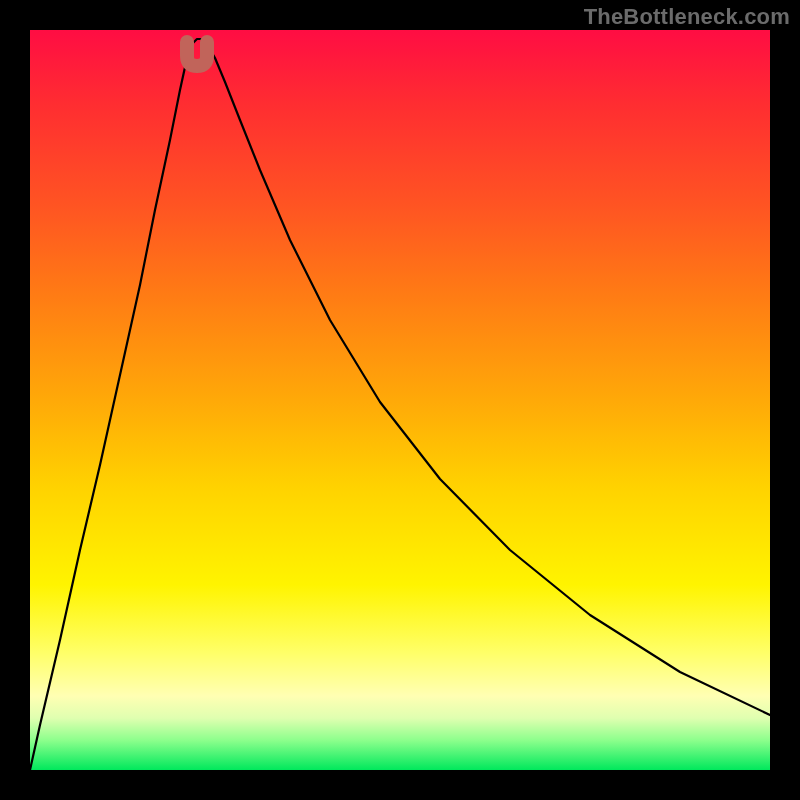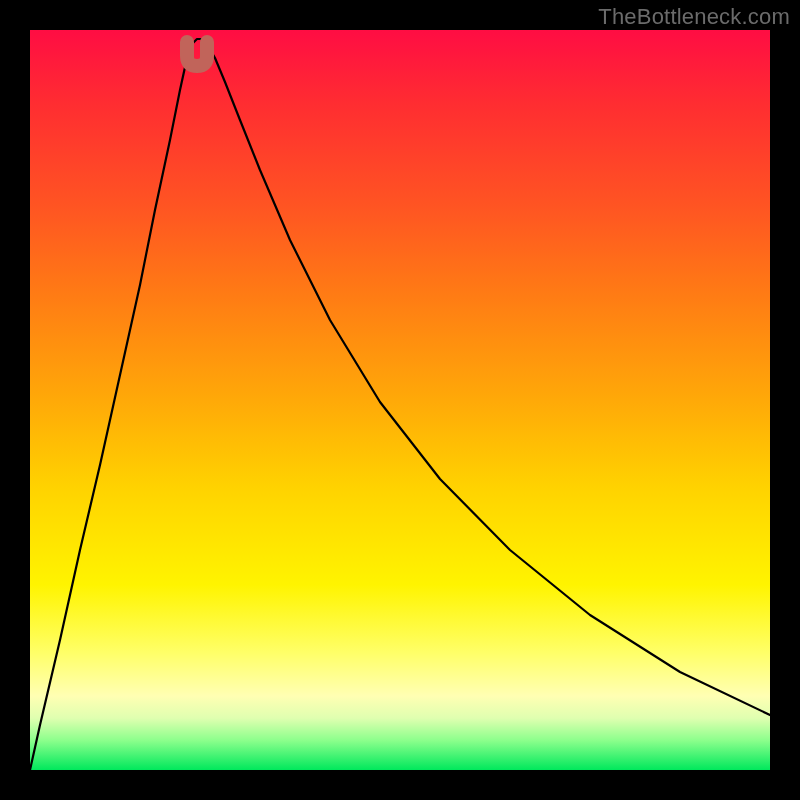--- a/index.html
+++ b/index.html
@@ -37,21 +37,21 @@
       #8cff8c 96%,
       #00e85c 100%
     );
   }
   .watermark {
     position: absolute;
     top: 4px;
     right: 10px;
     color: #6b6b6b;
     font-size: 22px;
-    font-weight: 400;
+    font-weight: 700;
     letter-spacing: 0.2px;
   }
   svg.curves {
     position: absolute;
     left: 0; top: 0;
     width: 740px; height: 740px;
     overflow: visible;
   }
 </style>
 </head>

